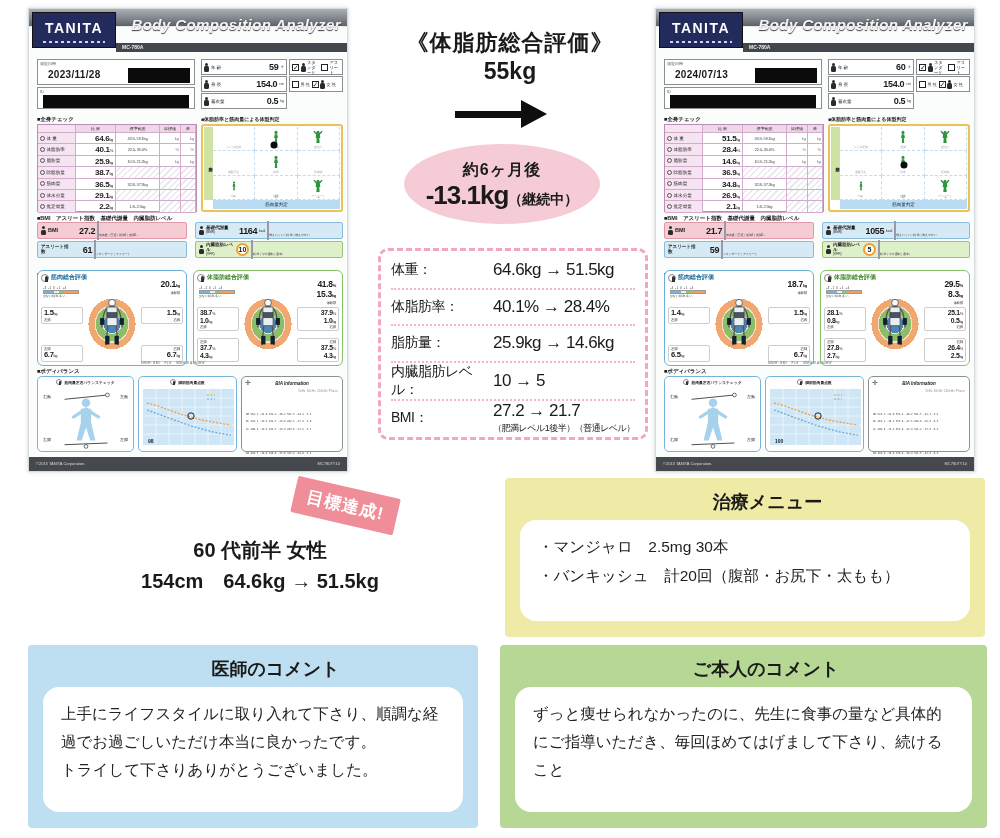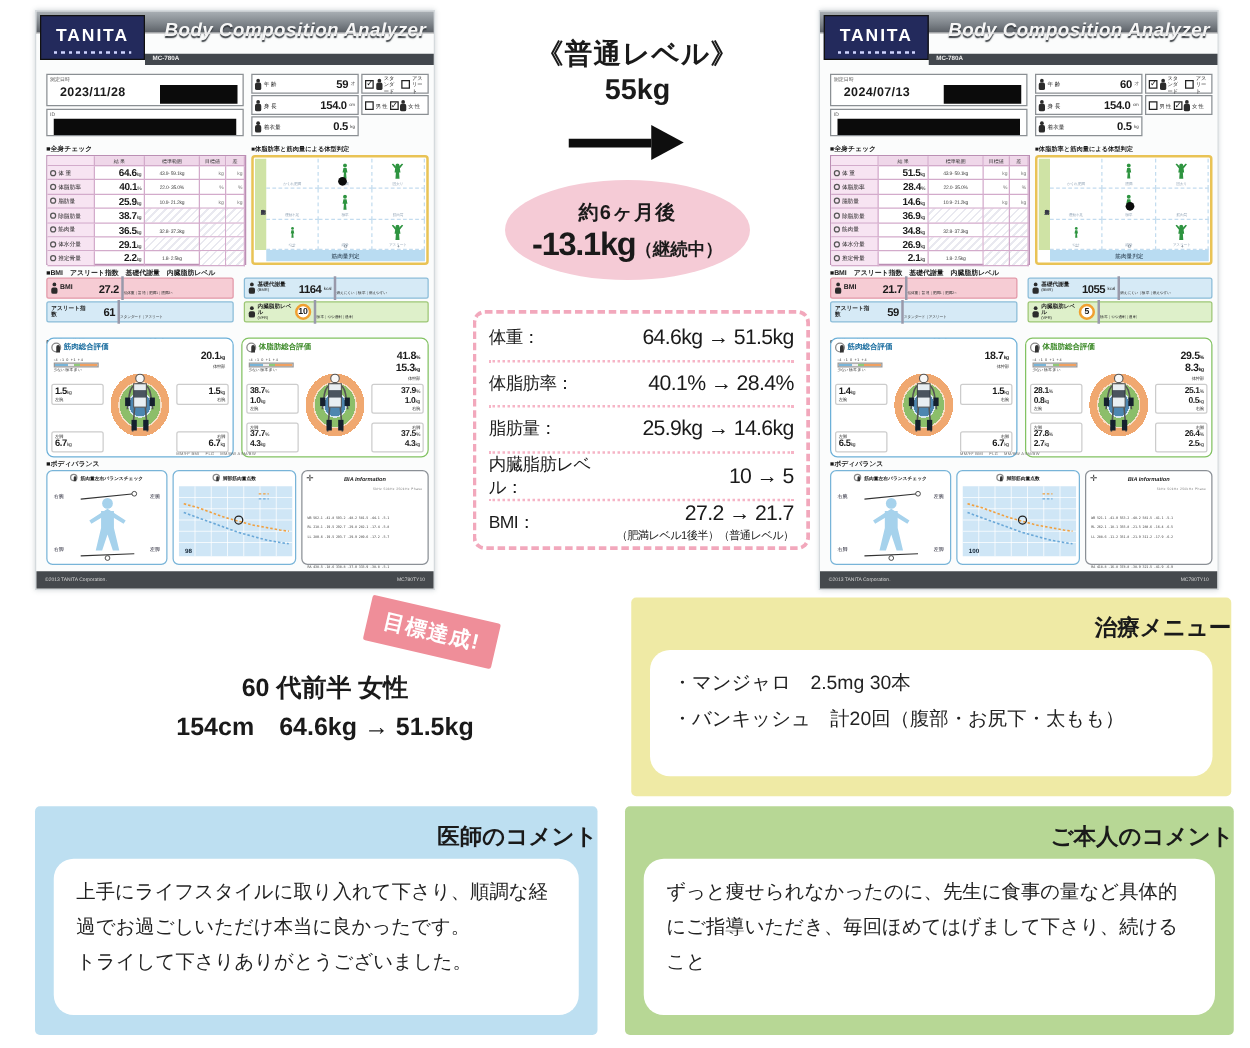--- a/index.html
+++ b/index.html
@@ -153,32 +153,32 @@
     display:flex; flex-direction:column; align-items:center; justify-content:center; }
   .result-l1 { font-size:16px; font-weight:bold; letter-spacing:1px; }
   .result-l2 { font-size:26px; font-weight:bold; letter-spacing:-1px; line-height:1; margin-top:1px; }
   .result-l2 .note { font-size:14px; letter-spacing:0; }
 
   .compare { left:378px; top:248px; width:270px; height:192px; background:#fff;
     border:3px dashed #f2a8bc; border-radius:10px; padding:2px 10px; display:flex; flex-direction:column; }
   .cmp-row { flex:1; display:flex; align-items:center; border-bottom:2px dotted #f6b4c6; }
   .cmp-row:last-child { border-bottom:none; }
   .cmp-label { width:102px; font-size:14px; letter-spacing:-.5px; }
-  .cmp-vals { flex:1; text-align:right; font-size:17px; letter-spacing:-.5px; }
+  .cmp-vals { flex:1; text-align:left; font-size:17px; letter-spacing:-.5px; }
   .cmp-note { font-size:9px; letter-spacing:-.5px; margin-top:1px; color:#222; }
 
   
   .badge { left:293px; top:487px; background:#ef8e99; color:#fff; font-size:17px; font-weight:bold;
     padding:7px 13px; transform:rotate(13deg); border-radius:2px; letter-spacing:1px; }
   .pt-line1 { left:120px; top:537px; width:280px; text-align:center; font-size:20px; font-weight:bold; }
   .pt-line2 { left:80px; top:568px; width:360px; text-align:center; font-size:20px; font-weight:bold; }
 
   
   .cbox { border-radius:4px; }
-  .cbox .ctitle { position:absolute; left:0; right:0; top:12px; text-align:right; font-size:18px; font-weight:bold;margin-left:45px; }
+  .cbox .ctitle { position:absolute; left:0; right:0; top:12px; text-align:center; font-size:18px; font-weight:bold;margin-left:45px; }
   .cbox .cinner { position:absolute; left:15px; right:15px; top:42px; bottom:16px; background:#fff;
     border-radius:16px; padding:13px 18px; font-size:15.5px; line-height:1.85; color:#222; }
   .box-yellow { left:505px; top:478px; width:480px; height:159px; background:#efeaa5; }
   .box-blue   { left:28px;  top:645px; width:450px; height:183px; background:#bddff1; }
   .box-green  { left:500px; top:645px; width:487px; height:183px; background:#b7d795; }
   .box-blue .cinner, .box-green .cinner { line-height:1.8; }
 </style>
 </head>
 <body>
 
@@ -878,21 +878,21 @@
       </div>
     </div>
 
     <div class="r-foot">
       <span>©2013 TANITA Corporation.</span>
       <span>MC780TY10</span>
     </div>
   </div>
 </div>
 
-<div class="abs goal-title">《普通レベル》</div>
+<div class="abs goal-title">《体脂肪総合評価》</div>
 <div class="abs goal-value">55kg</div>
 
 <div class="abs big-arrow">
   <div class="shaft"></div>
     <div class="head"></div>
 </div>
 
 <div class="abs result-ellipse">
   <div class="result-l1">約6ヶ月後</div>
   <div class="result-l2">

